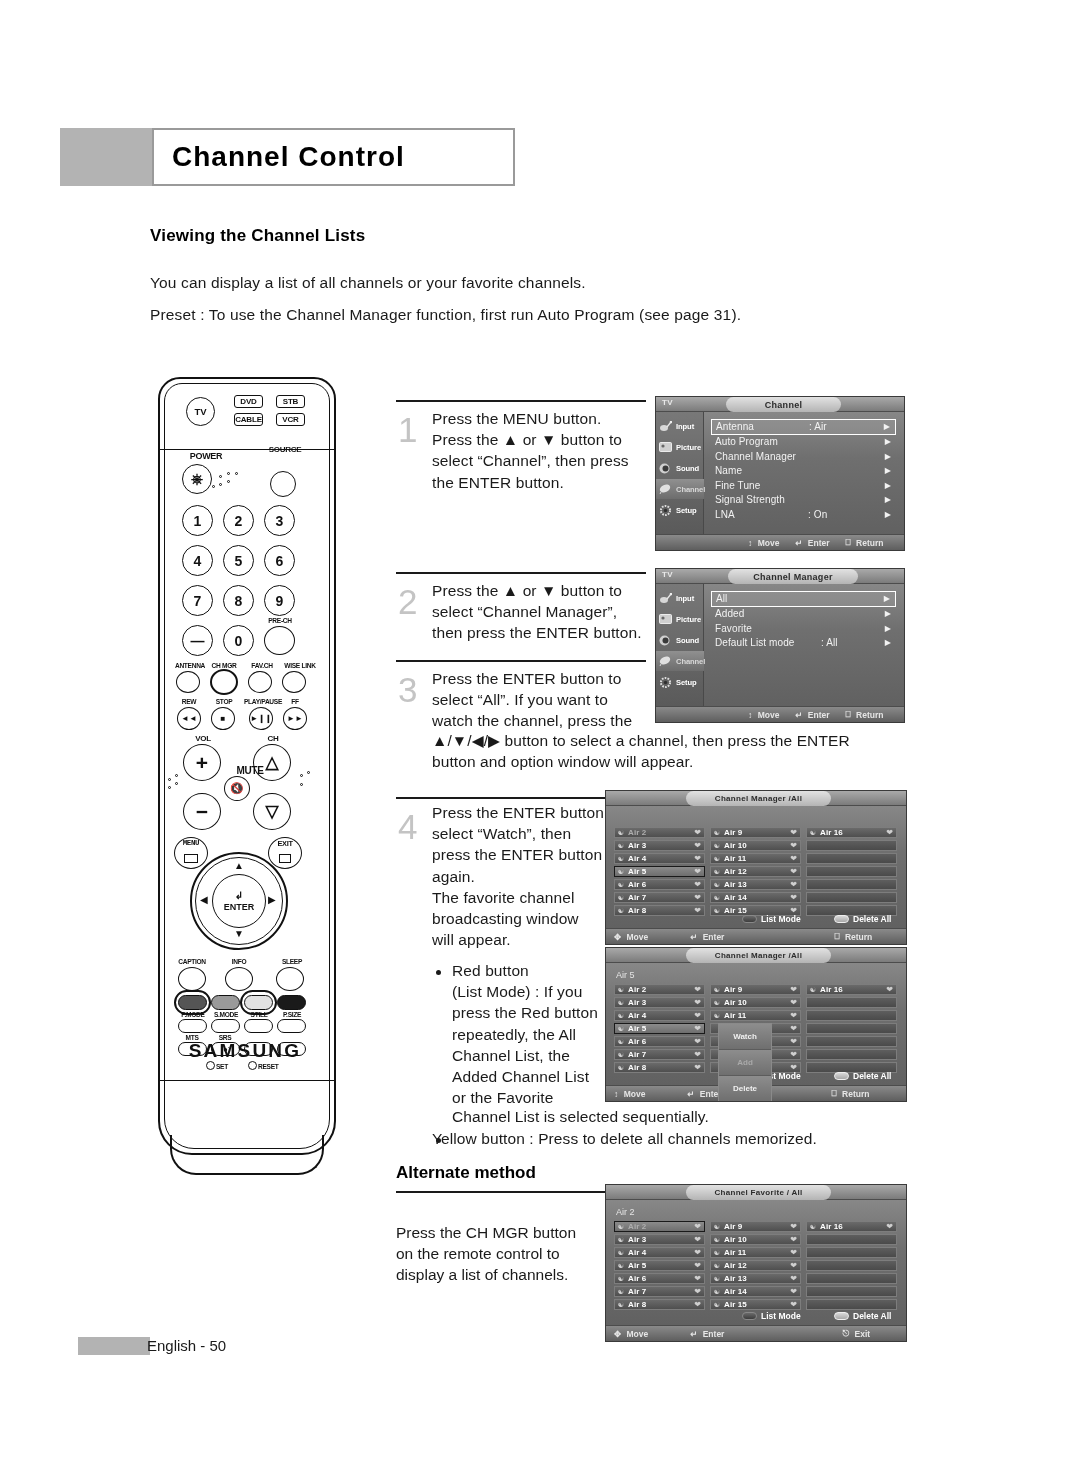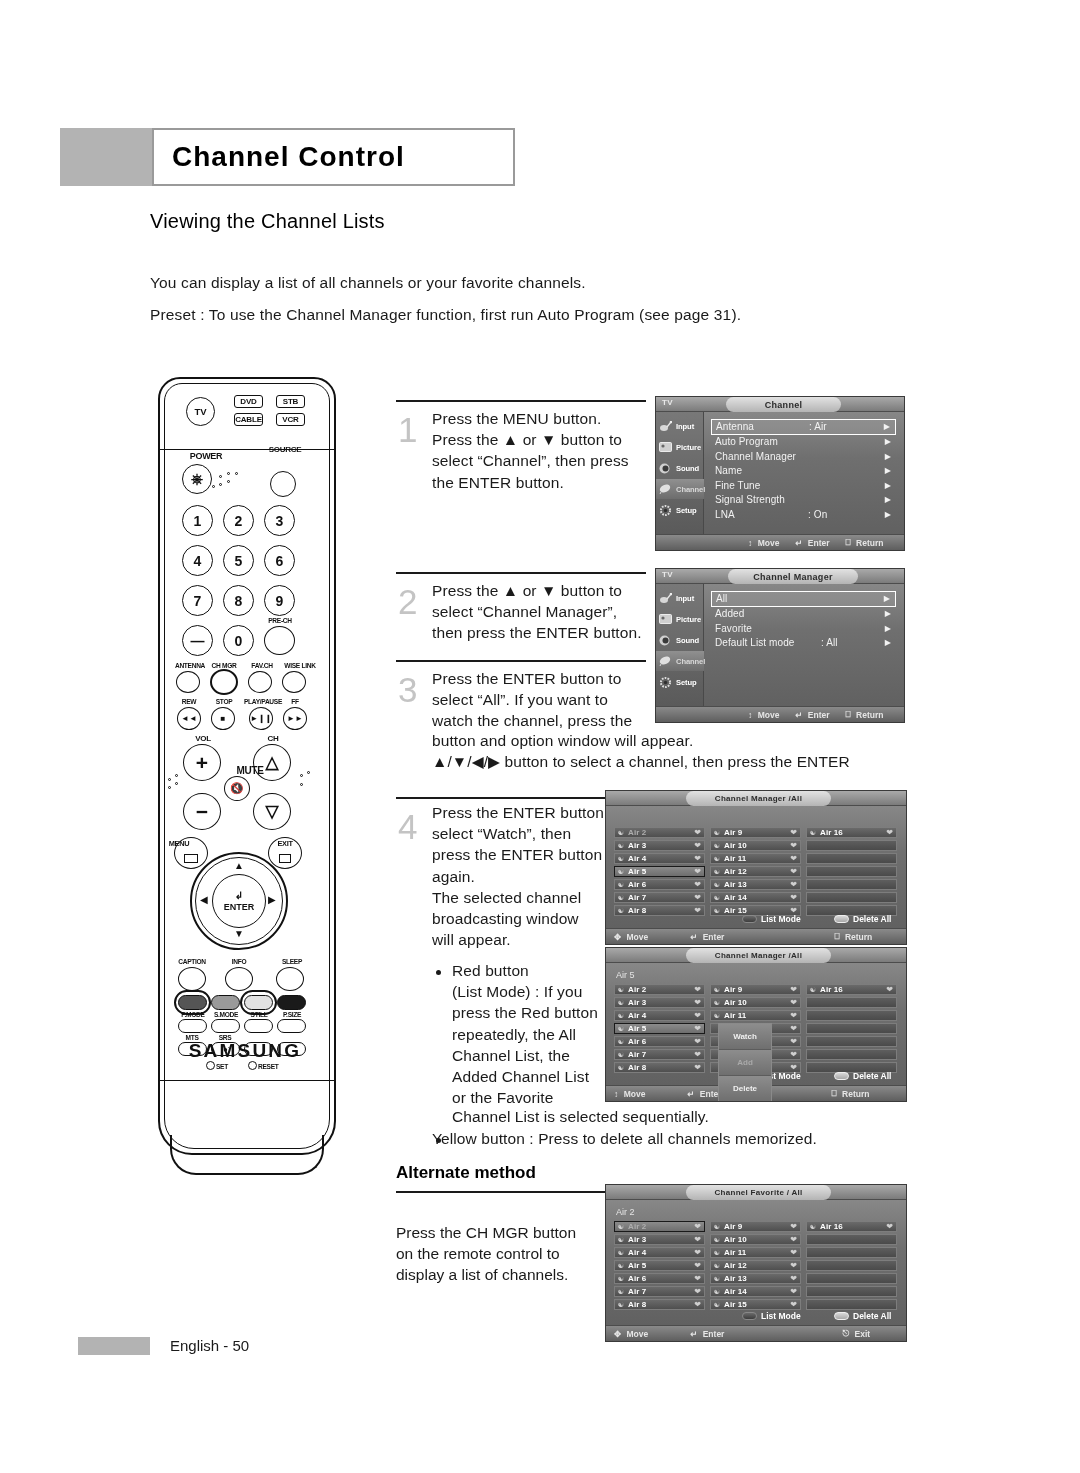--- a/index.html
+++ b/index.html
@@ -26,22 +26,22 @@
     border:2px solid #9a9a9a;
     display:flex; align-items:center;
   }
   #chapter-title {
     font-size:28px; font-weight:bold; letter-spacing:1px;
     padding-left:18px; color:#000;
     font-family:"Liberation Sans", sans-serif;
   }
 
   #section-title {
-    position:absolute; left:150px; top:210px;
-    font-size:20px; font-weight:normal; color:#000;
+    position:absolute; left:150px; top:226px;
+    font-size:17px; font-weight:bold; color:#000;
     letter-spacing:0.2px;
   }
   .body-p {
     position:absolute; left:150px;
     font-size:15.5px; color:#1a1a1a; letter-spacing:0.15px;
   }
   #intro-1 { top:274px; }
   #intro-2 { top:306px; }
 
   
@@ -254,21 +254,21 @@
   }
   .cl-pop-item.dis { color:#a9a9a9; }
   .cl-pop-item.sel { border:1.4px solid #151515; background:linear-gradient(180deg,#e6e6e6,#c2c2c2); color:#1c1c1c; }
 
   
   #footer-bar {
     position:absolute; left:78px; top:1337px;
     width:72px; height:18px; background:#b3b3b3;
   }
   #footer-text {
-    position:absolute; left:170px; top:1337px;
+    position:absolute; left:147px; top:1337px;
     font-size:15px; color:#1a1a1a;
   }
 </style>
 </head>
 <body>
 
 <div id="chapter-header">
   <div id="chapter-title-box">
     <div id="chapter-title">Channel Control</div>
   </div>
@@ -376,21 +376,21 @@
   <div class="btn-circle" style="left:103px; top:416px; width:38px; height:37px; font-size:17px;">▽</div>
   <div class="dot" style="left:18px;top:401px"></div>
     <div class="dot" style="left:25px;top:397px"></div>
   <div class="dot" style="left:18px;top:409px"></div>
     <div class="dot" style="left:25px;top:405px"></div>
   <div class="dot" style="left:150px;top:397px"></div>
     <div class="dot" style="left:157px;top:394px"></div>
   <div class="dot" style="left:150px;top:406px"></div>
 
   <div class="btn-circle" style="left:24px; top:460px; width:34px; height:32px;"></div>
-  <div class="lbl" style="left:12px; top:462px; width:34px; font-size:7.4px;">MENU</div>
+  <div class="lbl" style="left:24px; top:462px; width:34px; font-size:7.4px;font-family:Liberation Mono, monospace;">MENU</div>
   <div style="position:absolute;left:34px;top:477px;width:14px;height:9px;border:1.3px solid #111;"></div>
   <div class="btn-circle" style="left:118px; top:460px; width:34px; height:32px;"></div>
   <div class="lbl" style="left:118px; top:462px; width:34px; font-size:7.4px;">EXIT</div>
   <div style="position:absolute;left:129px;top:477px;width:12px;height:9px;border:1.3px solid #111;"></div>
 
   <div class="btn-circle" style="left:40px; top:475px; width:98px; height:98px; border-width:2.4px;"></div>
   <div class="btn-circle" style="left:45px; top:480px; width:88px; height:88px; border-width:1.2px;"></div>
   <div class="btn-circle" style="left:62px; top:497px; width:54px; height:54px; flex-direction:column; gap:1px; font-size:9px;">
     <span style="font-size:10px;">↲</span>
     <span>ENTER</span>
@@ -625,32 +625,32 @@
 </div>
 
 <div class="step-rule" style="left:396px; top:660px; width:250px;"></div>
 <div class="step-num" style="left:398px; top:672px;">3</div>
 <div class="step-text" style="left:432px; top:668px; width:232px;">
   <div>Press the ENTER button to</div>
   <div>select “All”. If you want to</div>
   <div>watch the channel, press the</div>
 </div>
 <div class="step-text" style="left:432px; top:730px; width:470px;">
+  <div>▲/▼/◀/▶ button to select a channel, then press the ENTER</div>
   <div>button and option window will appear.</div>
-  <div>▲/▼/◀/▶ button to select a channel, then press the ENTER</div>
 </div>
 
 <div class="step-rule" style="left:396px; top:797px; width:212px;"></div>
 <div class="step-num" style="left:398px; top:809px;">4</div>
 <div class="step-text" style="left:432px; top:802px; width:180px;">
   <div>Press the ENTER button</div>
   <div>select “Watch”, then</div>
   <div>press the ENTER button</div>
   <div>again.</div>
-  <div>The selected channel</div>
+  <div>The favorite channel</div>
   <div>broadcasting window</div>
   <div>will appear.</div>
 </div>
 
 <div class="bullet-dot" style="left:436px; top:970px;"></div>
 <div class="bullet-row" style="left:452px; top:960px; width:160px;">
   <div>Red button</div>
   <div>(List Mode) : If you</div>
   <div>press the Red button</div>
   <div>repeatedly, the All</div>

